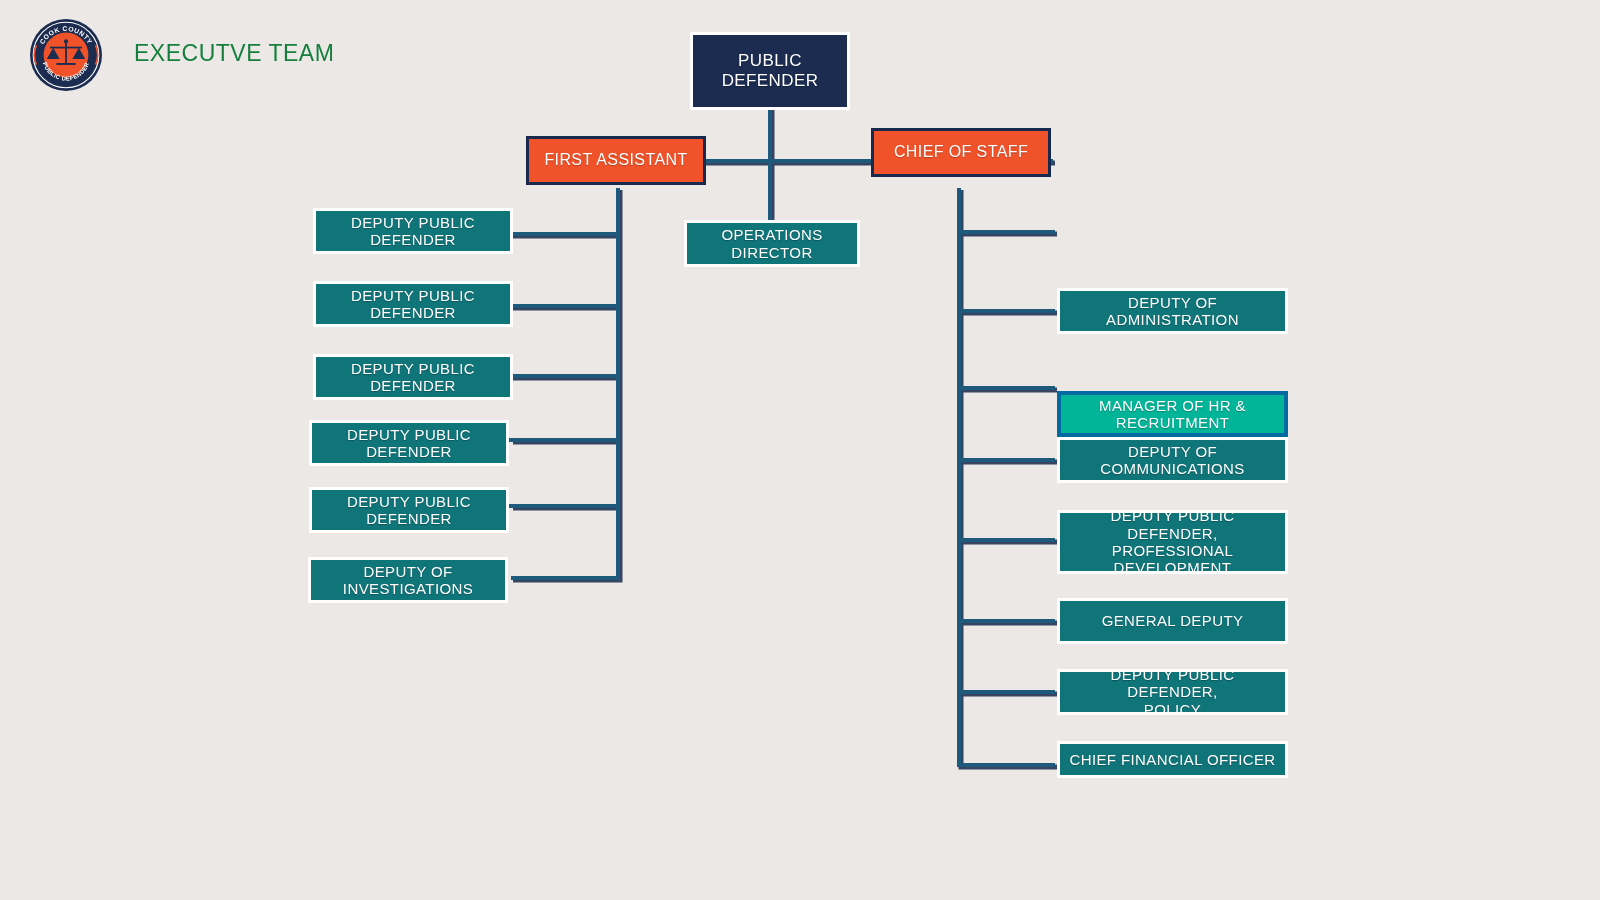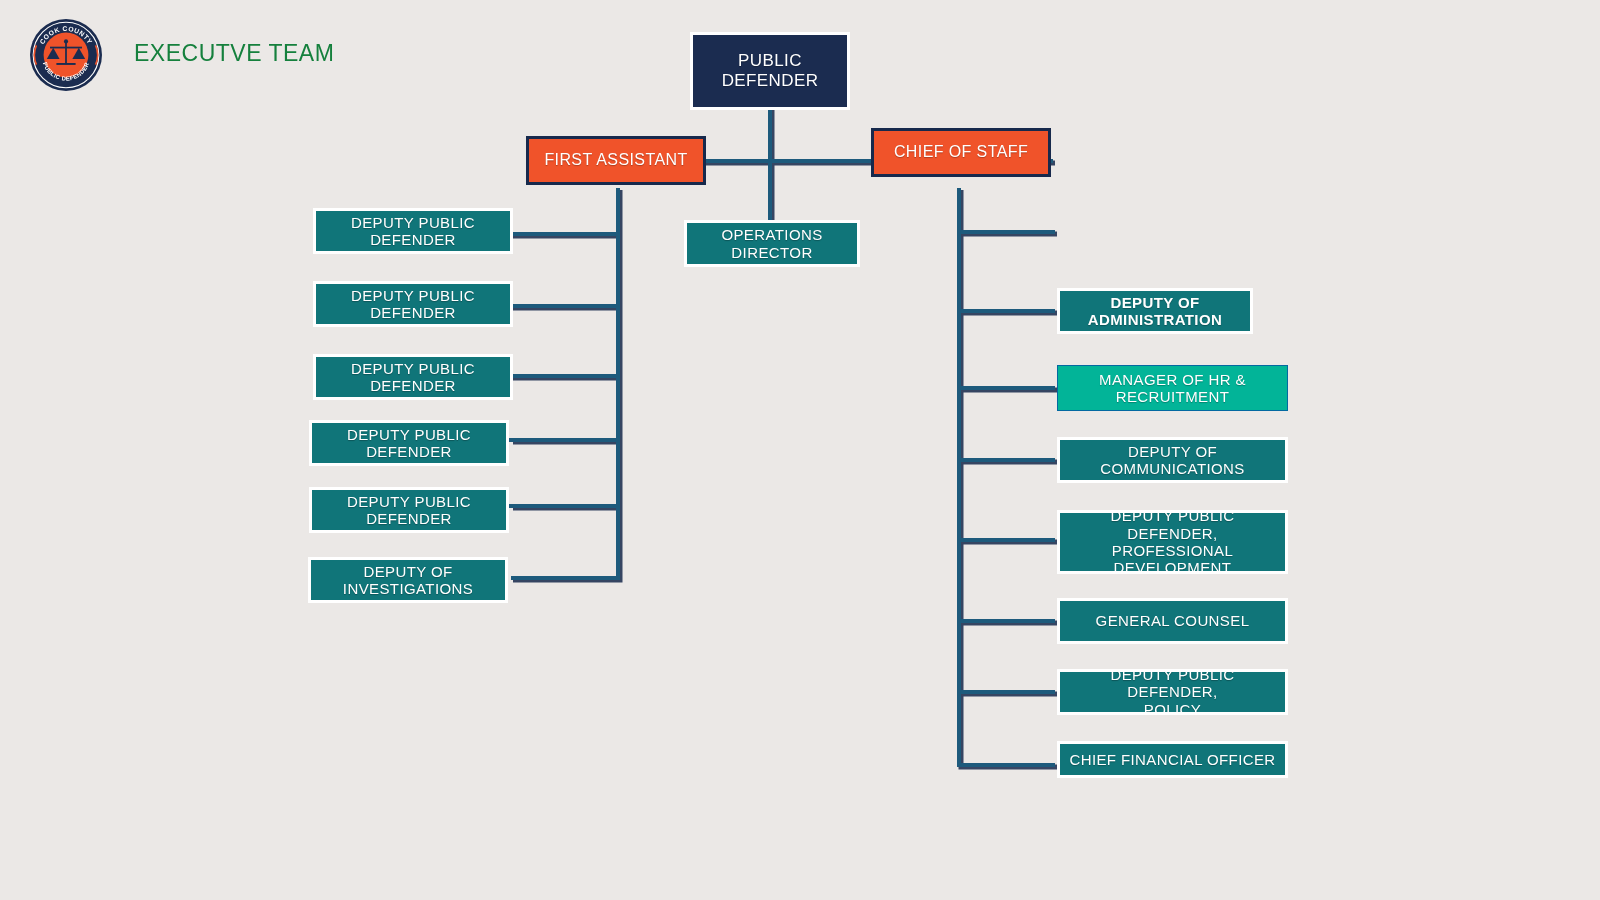--- a/index.html
+++ b/index.html
@@ -80,22 +80,23 @@
     border: 3px solid #17294c;
     font-size: 16px;
   }
   .node.teal {
     background: #107579;
     border: 3px solid #ffffff;
     font-size: 15px;
   }
   .node.green {
     background: #02b498;
-    border: 1px solid #0369a1;
+    border: 4px solid #0369a1;
     font-size: 15px;
+    margin-top: 26px;
   }
 </style>
 </head>
 <body>
 
 <div id="stage">
 
   <div id="header-logo">
     <svg viewBox="0 0 100 100" width="80" height="80" aria-hidden="true">
       <defs>
@@ -208,38 +209,38 @@
   </div>
   <div class="node teal" style="left:309px; top:487px; width:200px; height:46px;">
     <span class="node-label">DEPUTY PUBLIC
 DEFENDER</span>
   </div>
   <div class="node teal" style="left:308px; top:557px; width:200px; height:46px;">
     <span class="node-label">DEPUTY OF
 INVESTIGATIONS</span>
   </div>
 
-  <div class="node teal" style="left:1057px; top:288px; width:196px; height:46px;font-weight:bold;">
+  <div class="node teal" style="left:1057px; top:288px; width:231px; height:46px;">
     <span class="node-label">DEPUTY OF ADMINISTRATION</span>
   </div>
   <div class="node green" style="left:1057px; top:365px; width:231px; height:46px;">
     <span class="node-label">MANAGER OF HR &amp;
 RECRUITMENT</span>
   </div>
   <div class="node teal" style="left:1057px; top:437px; width:231px; height:46px;">
     <span class="node-label">DEPUTY OF
 COMMUNICATIONS</span>
   </div>
   <div class="node teal" style="left:1057px; top:510px; width:231px; height:64px;">
     <span class="node-label">DEPUTY PUBLIC DEFENDER,
 PROFESSIONAL
 DEVELOPMENT</span>
   </div>
   <div class="node teal" style="left:1057px; top:598px; width:231px; height:46px;">
-    <span class="node-label">GENERAL COUNSEL</span>
+    <span class="node-label">GENERAL DEPUTY</span>
   </div>
   <div class="node teal" style="left:1057px; top:669px; width:231px; height:46px;">
     <span class="node-label">DEPUTY PUBLIC DEFENDER,
 POLICY</span>
   </div>
   <div class="node teal" style="left:1057px; top:741px; width:231px; height:37px;">
     <span class="node-label">CHIEF FINANCIAL OFFICER</span>
   </div>
 
 </div>

